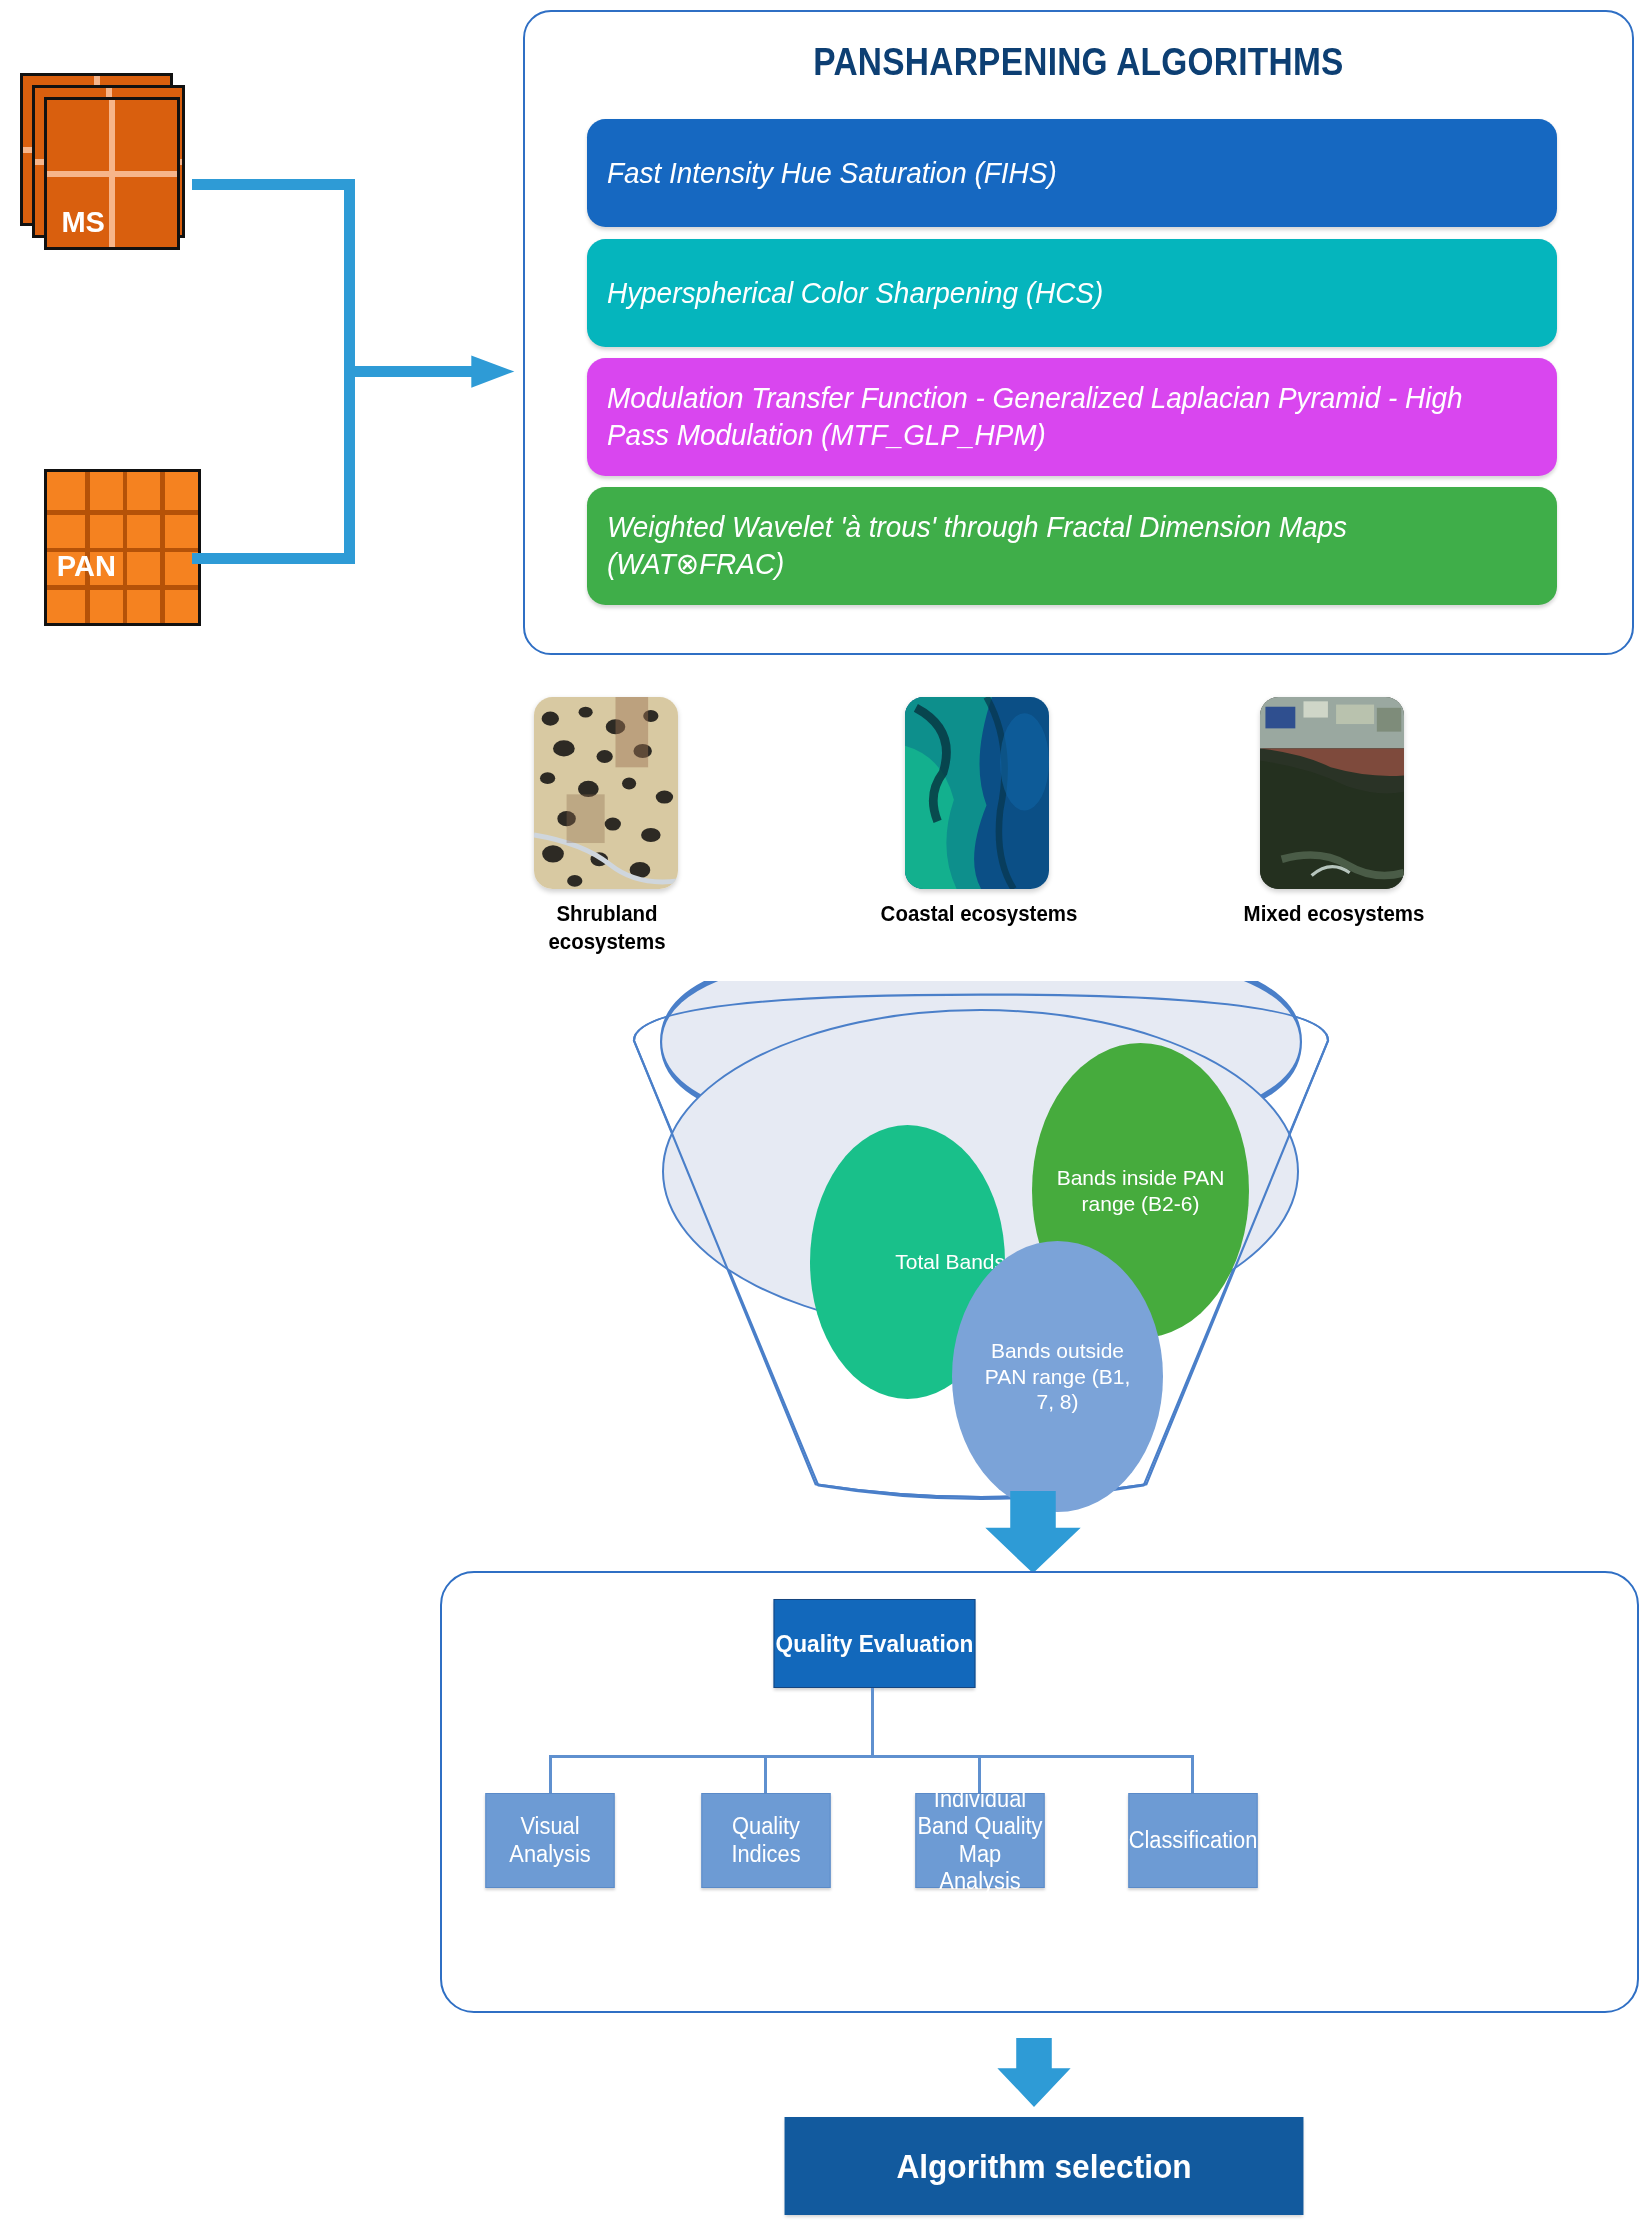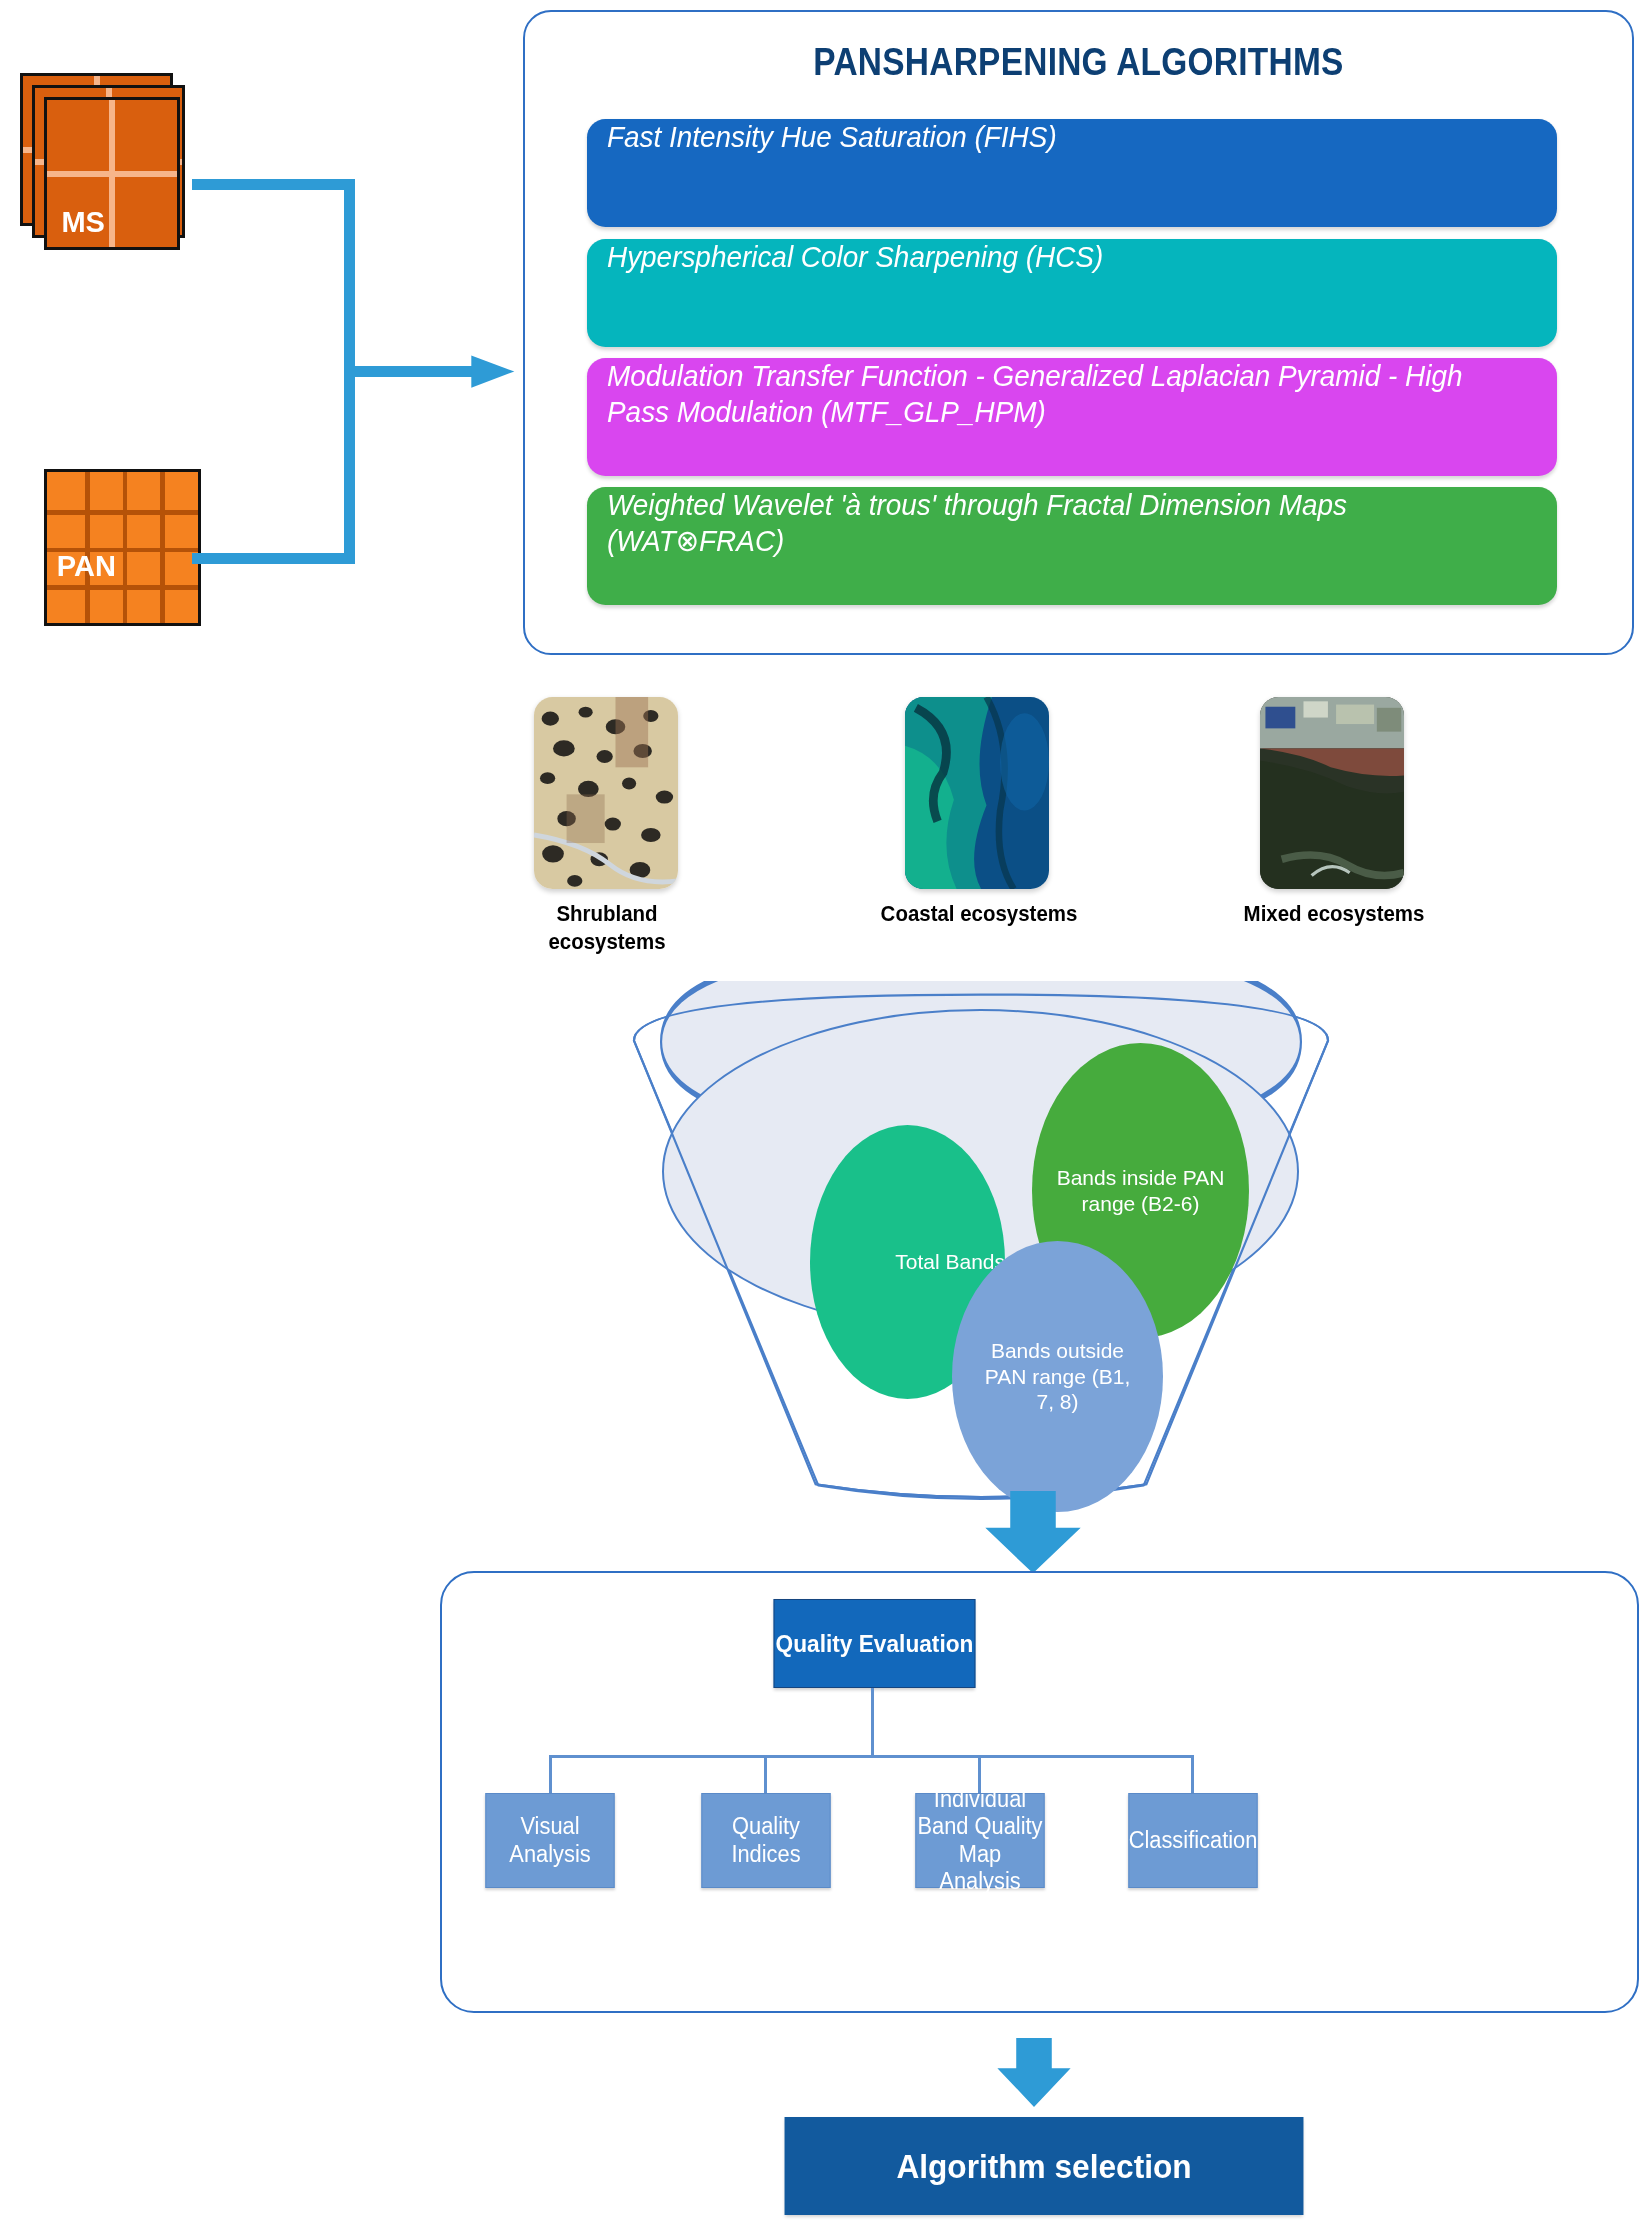--- a/index.html
+++ b/index.html
@@ -26,21 +26,21 @@
   #connector{left:192px;top:179px;width:336px;height:417px;}
   .conn-seg{position:absolute;background:#2e9bd6;}
 
   
   #algo-panel{left:523px;top:9.8px;width:1111px;height:645px;
               border:2.7px solid #2f6fc4;border-radius:28px;box-sizing:border-box;background:#fff;}
   #algo-title{position:absolute;left:0;right:0;top:29px;text-align:center;
               color:#0d3f73;font-weight:bold;font-size:38px;letter-spacing:0.3px;
               transform:scaleX(.88);}
   .algo-box{position:absolute;left:62px;width:970px;border-radius:18.4px;
-            display:flex;box-sizing:border-box;padding:0 19.5px;
+            display:flex;align-items:center;box-sizing:border-box;padding:0 19.5px;
             box-shadow:0 2.7px 3.8px rgba(0,0,0,.16);}
   .algo-box span{color:#ffffff;font-style:italic;font-size:30px;line-height:1.22;
                  font-weight:500;transform:scaleX(.93);transform-origin:left center;display:block;}
   .algo-box.b1{top:107px;height:108px;}
   .algo-box.b2{top:227px;height:108px;}
   .algo-box.b3{top:346px;height:118px;}
   .algo-box.b4{top:475px;height:118px;}
 
   
   .eco{position:absolute;width:144px;height:192px;border-radius:18.4px;overflow:hidden;

